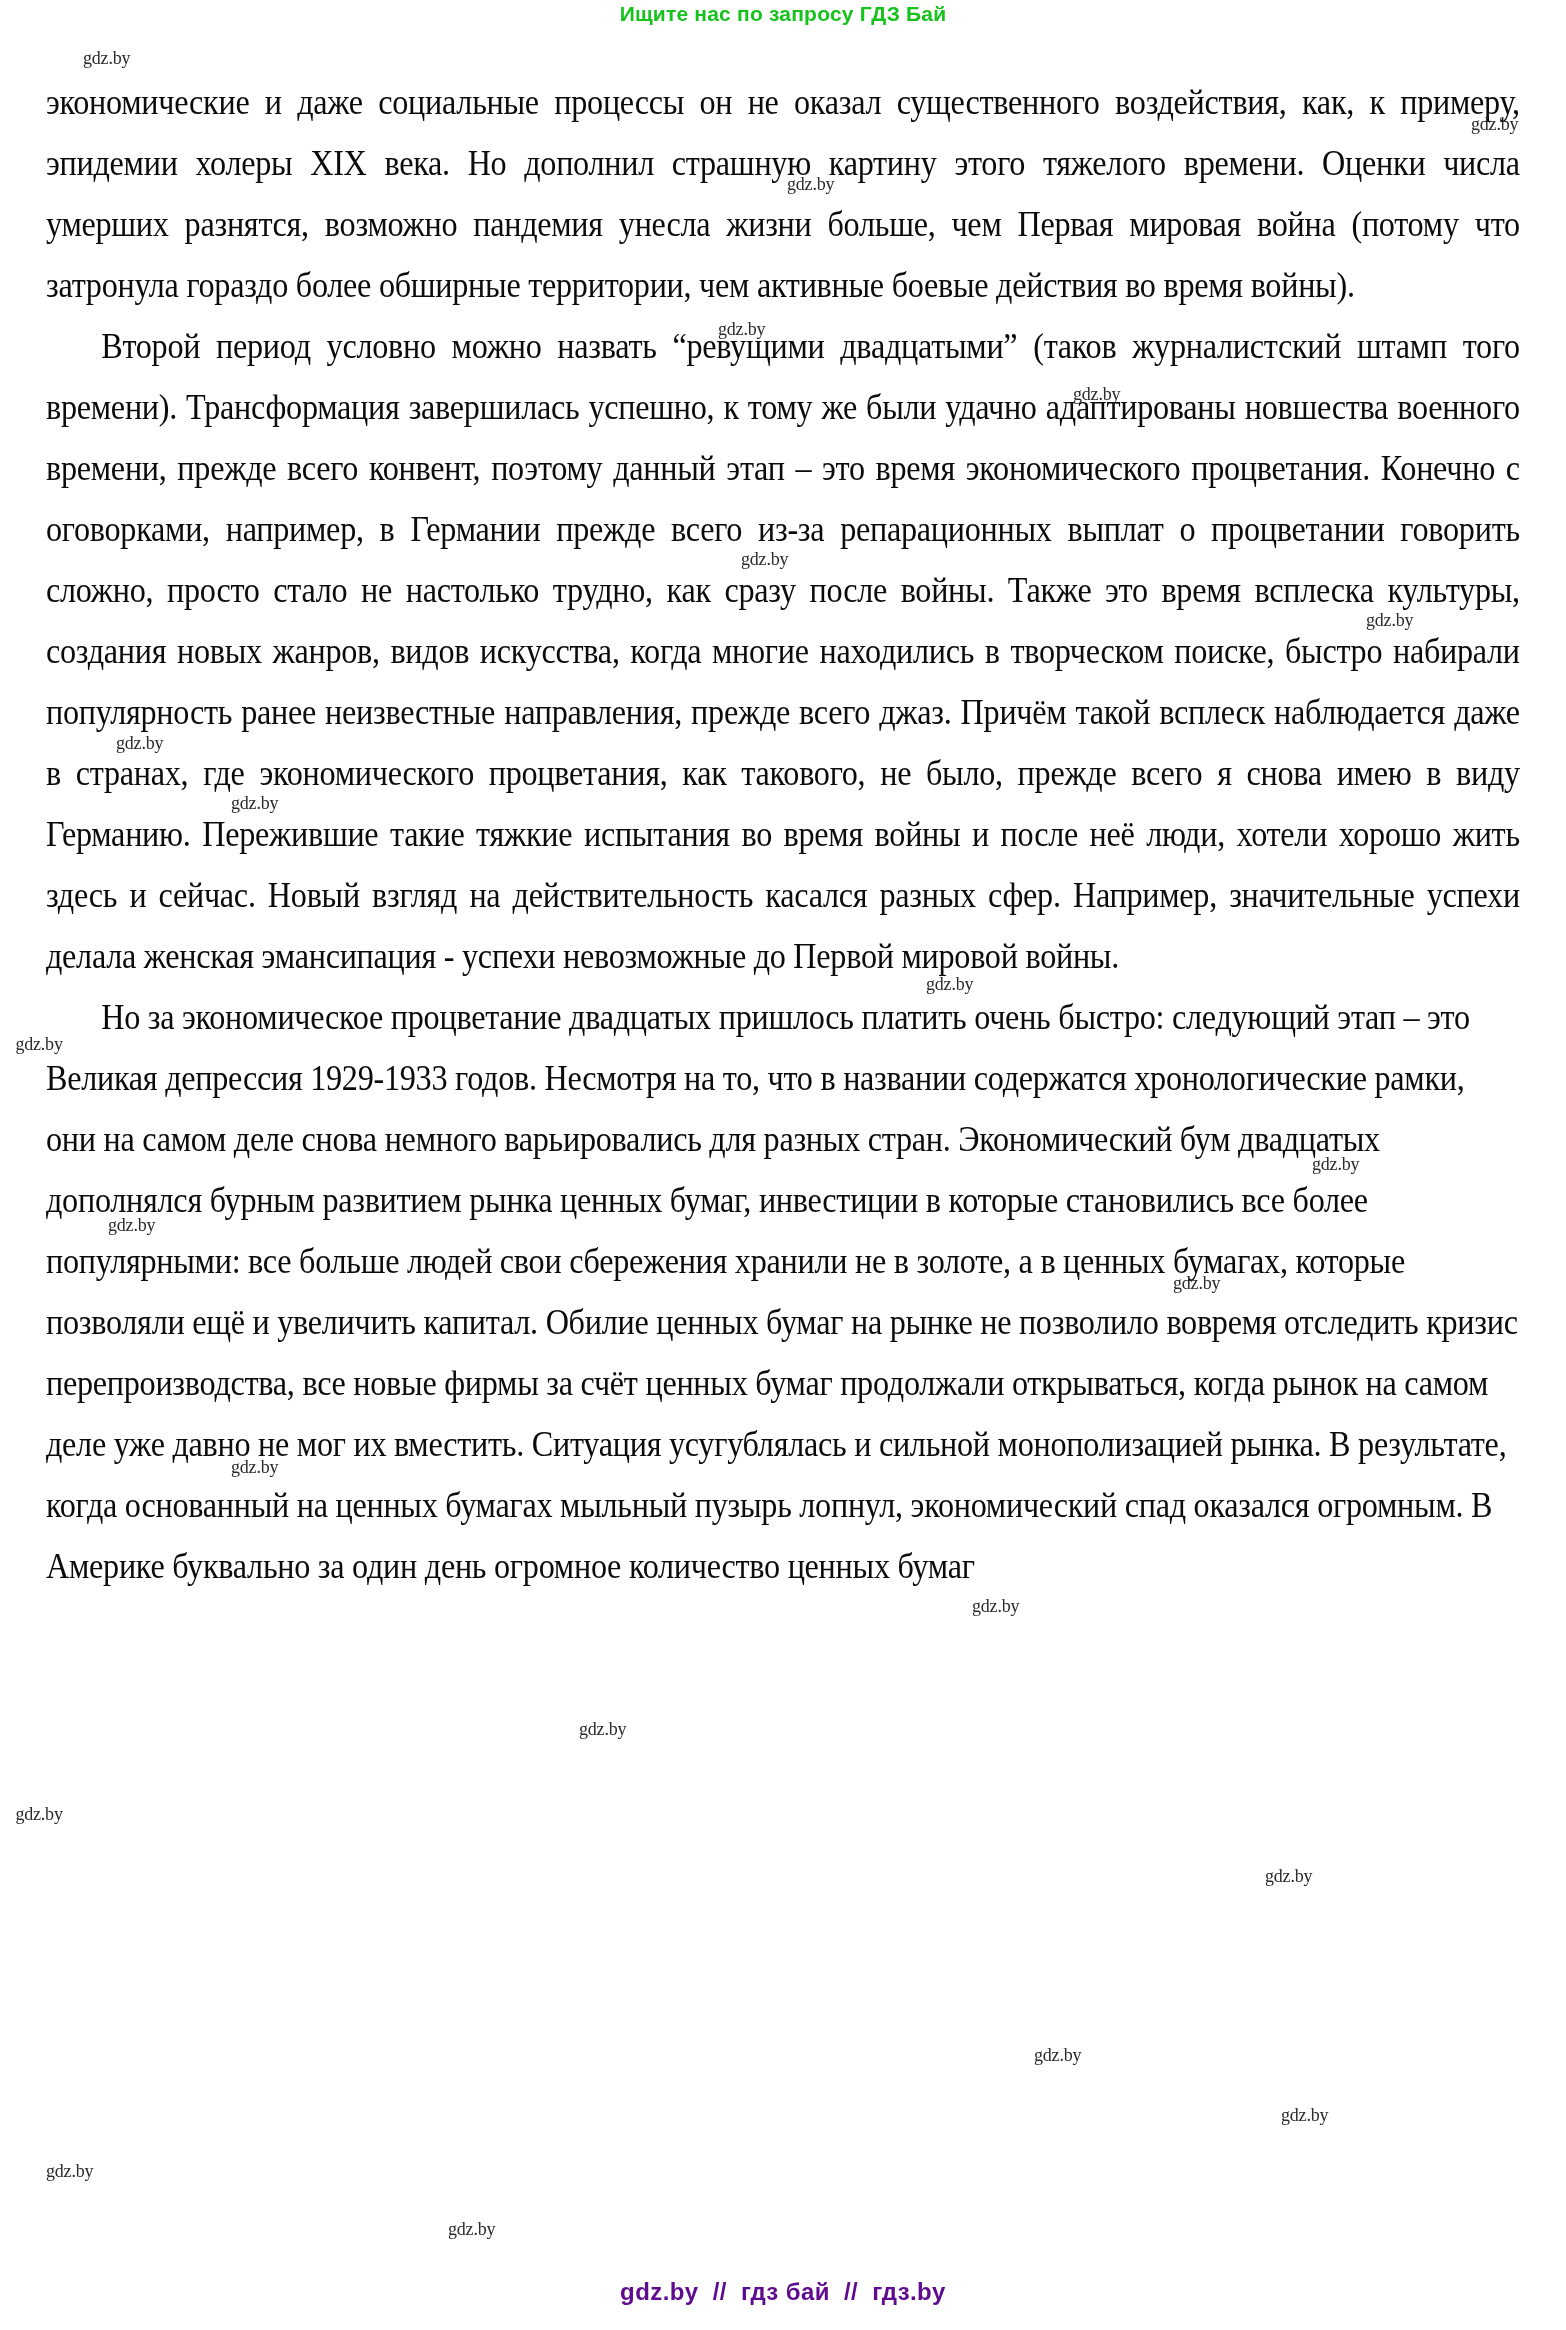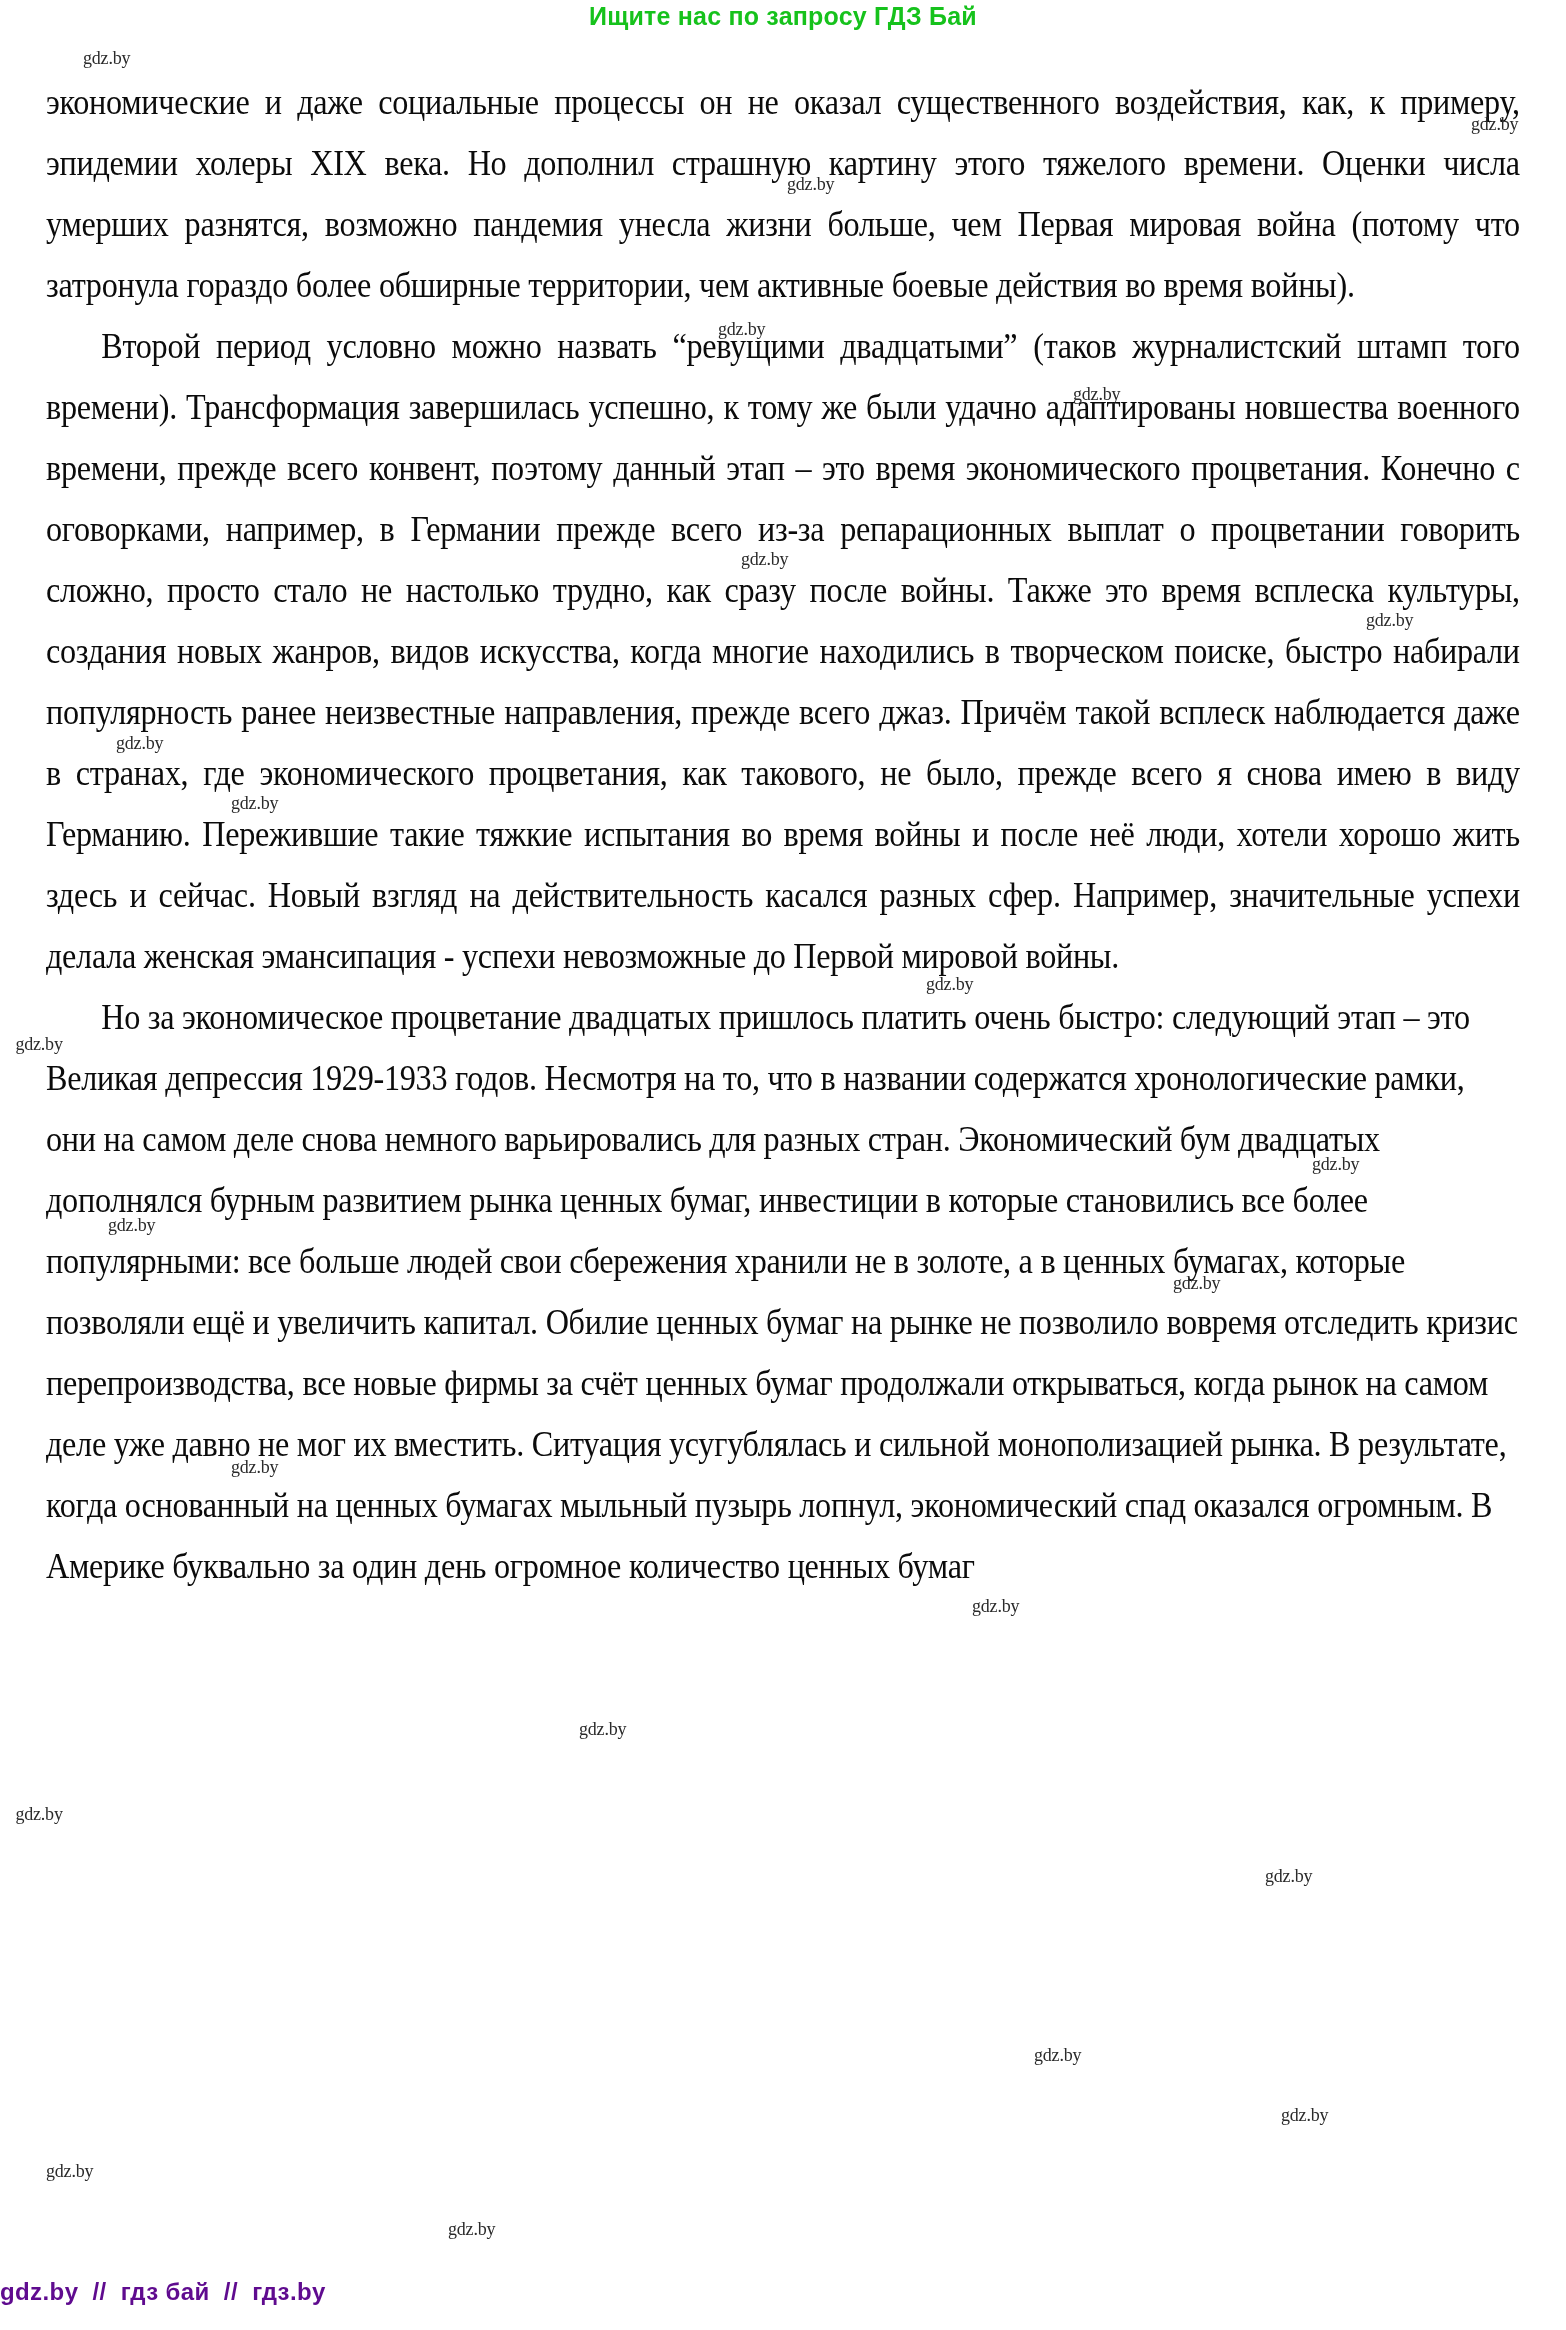--- a/index.html
+++ b/index.html
@@ -21,21 +21,21 @@
     top: 0px;
     left: 0px;
     width: 1566px;
     height: 35px;
     text-align: center;
   }
   #site-header .promo {
     display: inline-block;
     margin-top: 1.5px;
     font-family: "Liberation Sans", "DejaVu Sans", sans-serif;
-    font-size: 25px;
+    font-size: 21px;
     font-weight: 700;
     letter-spacing: 0.2px;
     color: #16c21c;
     white-space: nowrap;
   }
 
   
   #page-body {
     position: absolute;
     top: 72px;
@@ -70,21 +70,21 @@
     pointer-events: none;
     letter-spacing: -0.2px;
   }
 
   
   #site-footer {
     position: absolute;
     left: 0px;
     top: 2278px;
     width: 1566px;
-    text-align: left;
+    text-align: center;
   }
   #site-footer .links {
     display: inline-block;
     font-family: "Liberation Sans", "DejaVu Sans", sans-serif;
     font-size: 24px;
     font-weight: 700;
     color: #5f0b8f;
     letter-spacing: 0.4px;
     white-space: pre;
   }

